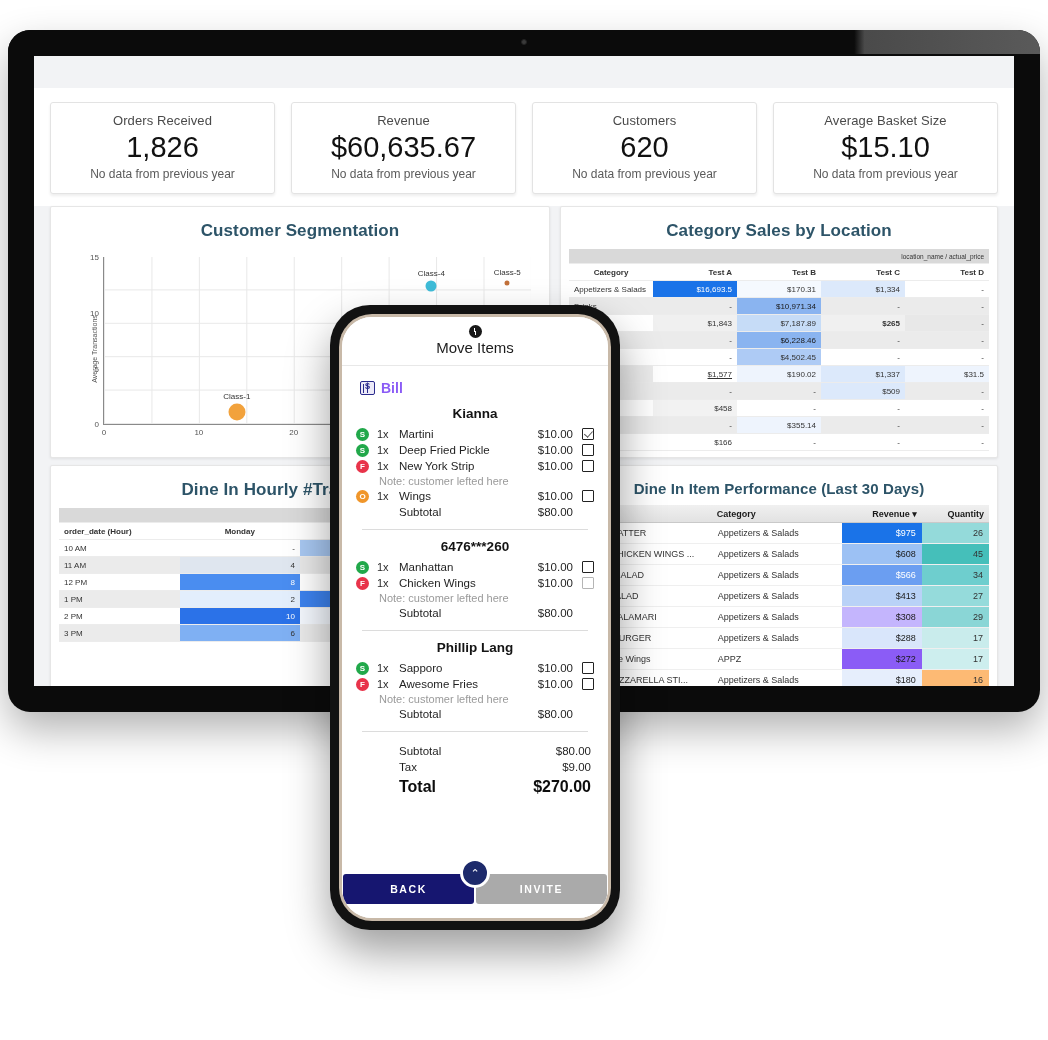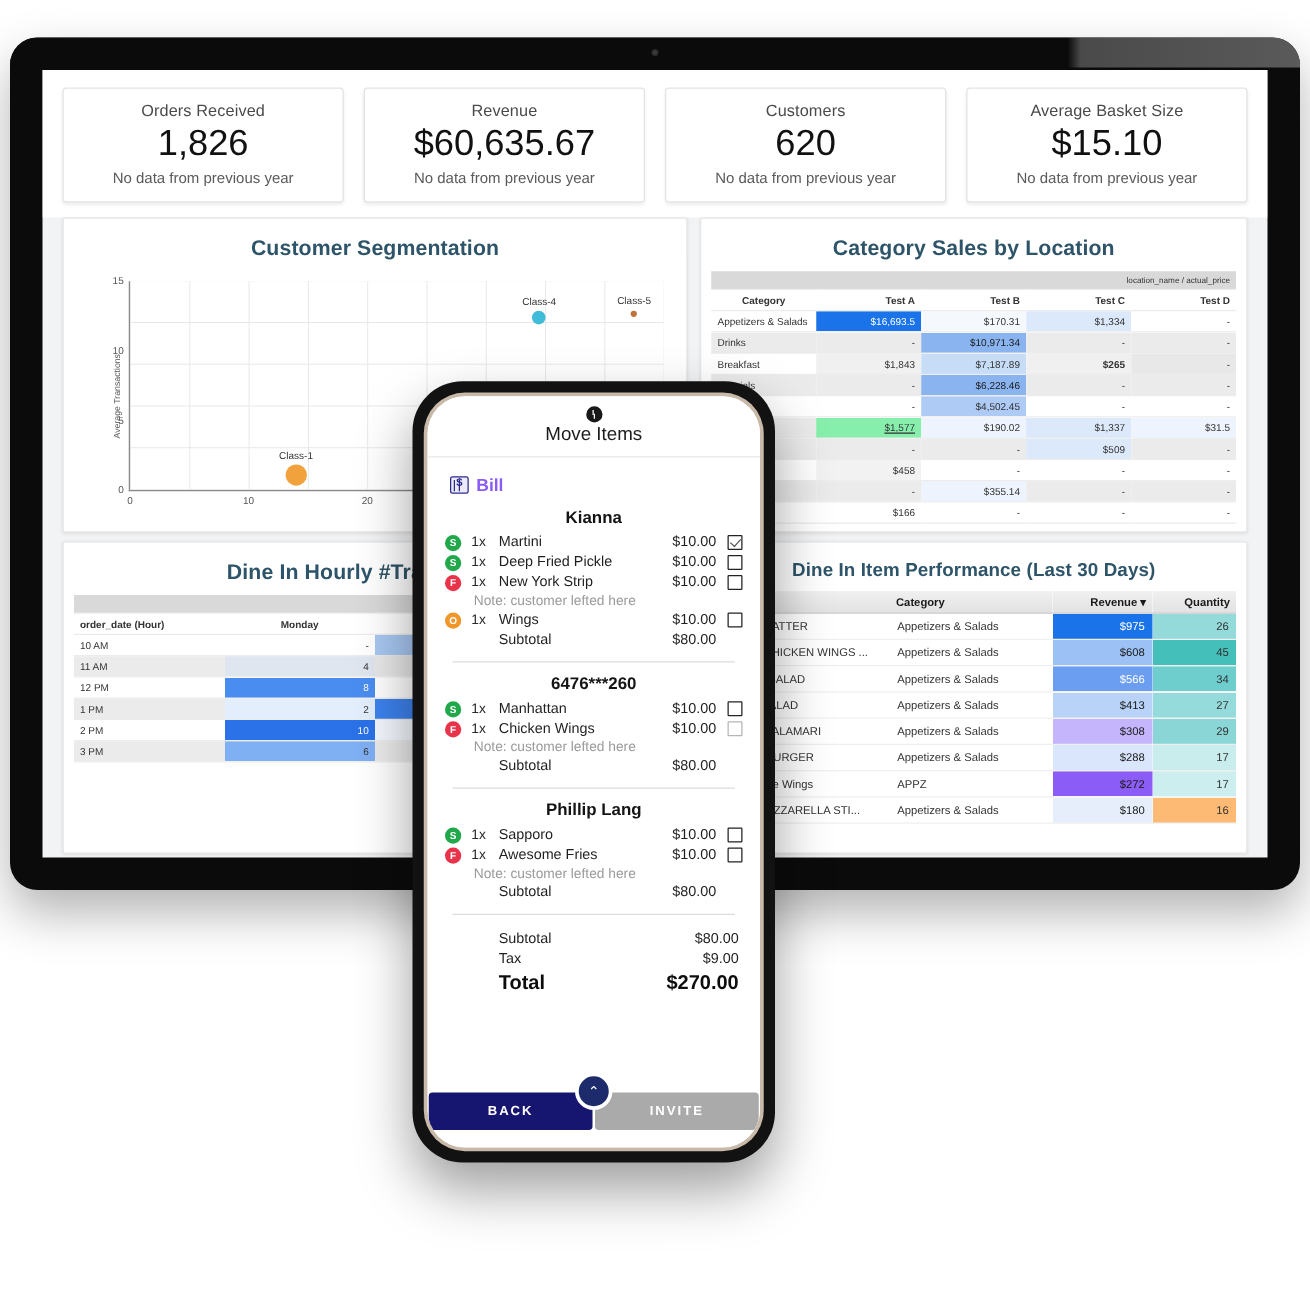--- a/index.html
+++ b/index.html
@@ -30,21 +30,21 @@
     background: #3a3a3a; border: 1px solid #222;
   }
   .tablet-screen {
     position: absolute; left: 26px; top: 26px;
     width: 980px; height: 630px;
     background: #f2f3f5;
     overflow: hidden;
   }
 
   
-  .kpi-row { display: flex; gap: 16px; padding: 14px 16px 12px 16px; background:#fff; }
+  .kpi-row { display: flex; gap: 16px; padding: 14px 16px 12px 16px; background:#fff;margin-top:32px; }
   .kpi-card {
     flex: 1 1 0; background: #fff; border: 1px solid #e3e3e3; border-radius: 3px;
     padding: 10px 8px 12px 8px; text-align: center;
     box-shadow: 0 2px 3px rgba(0,0,0,.07);
   }
   .kpi-title { font-size: 13px; color: #4a4a4a; font-weight: 400; letter-spacing: .1px; }
   .kpi-value { font-size: 29px; color: #111; font-weight: 400; line-height: 1.25; margin-top: 1px; }
   .kpi-sub { font-size: 12px; color: #5a5a5a; margin-top: 2px; }
 
   
@@ -362,21 +362,21 @@
                   </tr>
                   <tr>
                     <td></td>
                     <td class="ta-r">-</td>
                     <td class="ta-r" style="background: rgb(174, 203, 245);">$4,502.45</td>
                     <td class="ta-r">-</td>
                     <td class="ta-r">-</td>
                   </tr>
                   <tr class="rowalt">
                     <td></td>
-                    <td class="ta-r" style="background: #86efac; text-decoration: underline;">$1,577</td>
+                    <td class="ta-r" style="background: #ffffff; text-decoration: underline;">$1,577</td>
                     <td class="ta-r" style="background: rgb(238, 244, 253);">$190.02</td>
                     <td class="ta-r" style="background: rgb(220, 233, 251);">$1,337</td>
                     <td class="ta-r" style="background: rgb(238, 244, 253);">$31.5</td>
                   </tr>
                   <tr class="rowalt">
                     <td></td>
                     <td class="ta-r">-</td>
                     <td class="ta-r">-</td>
                     <td class="ta-r" style="background: rgb(220, 233, 251);">$509</td>
                     <td class="ta-r">-</td>

